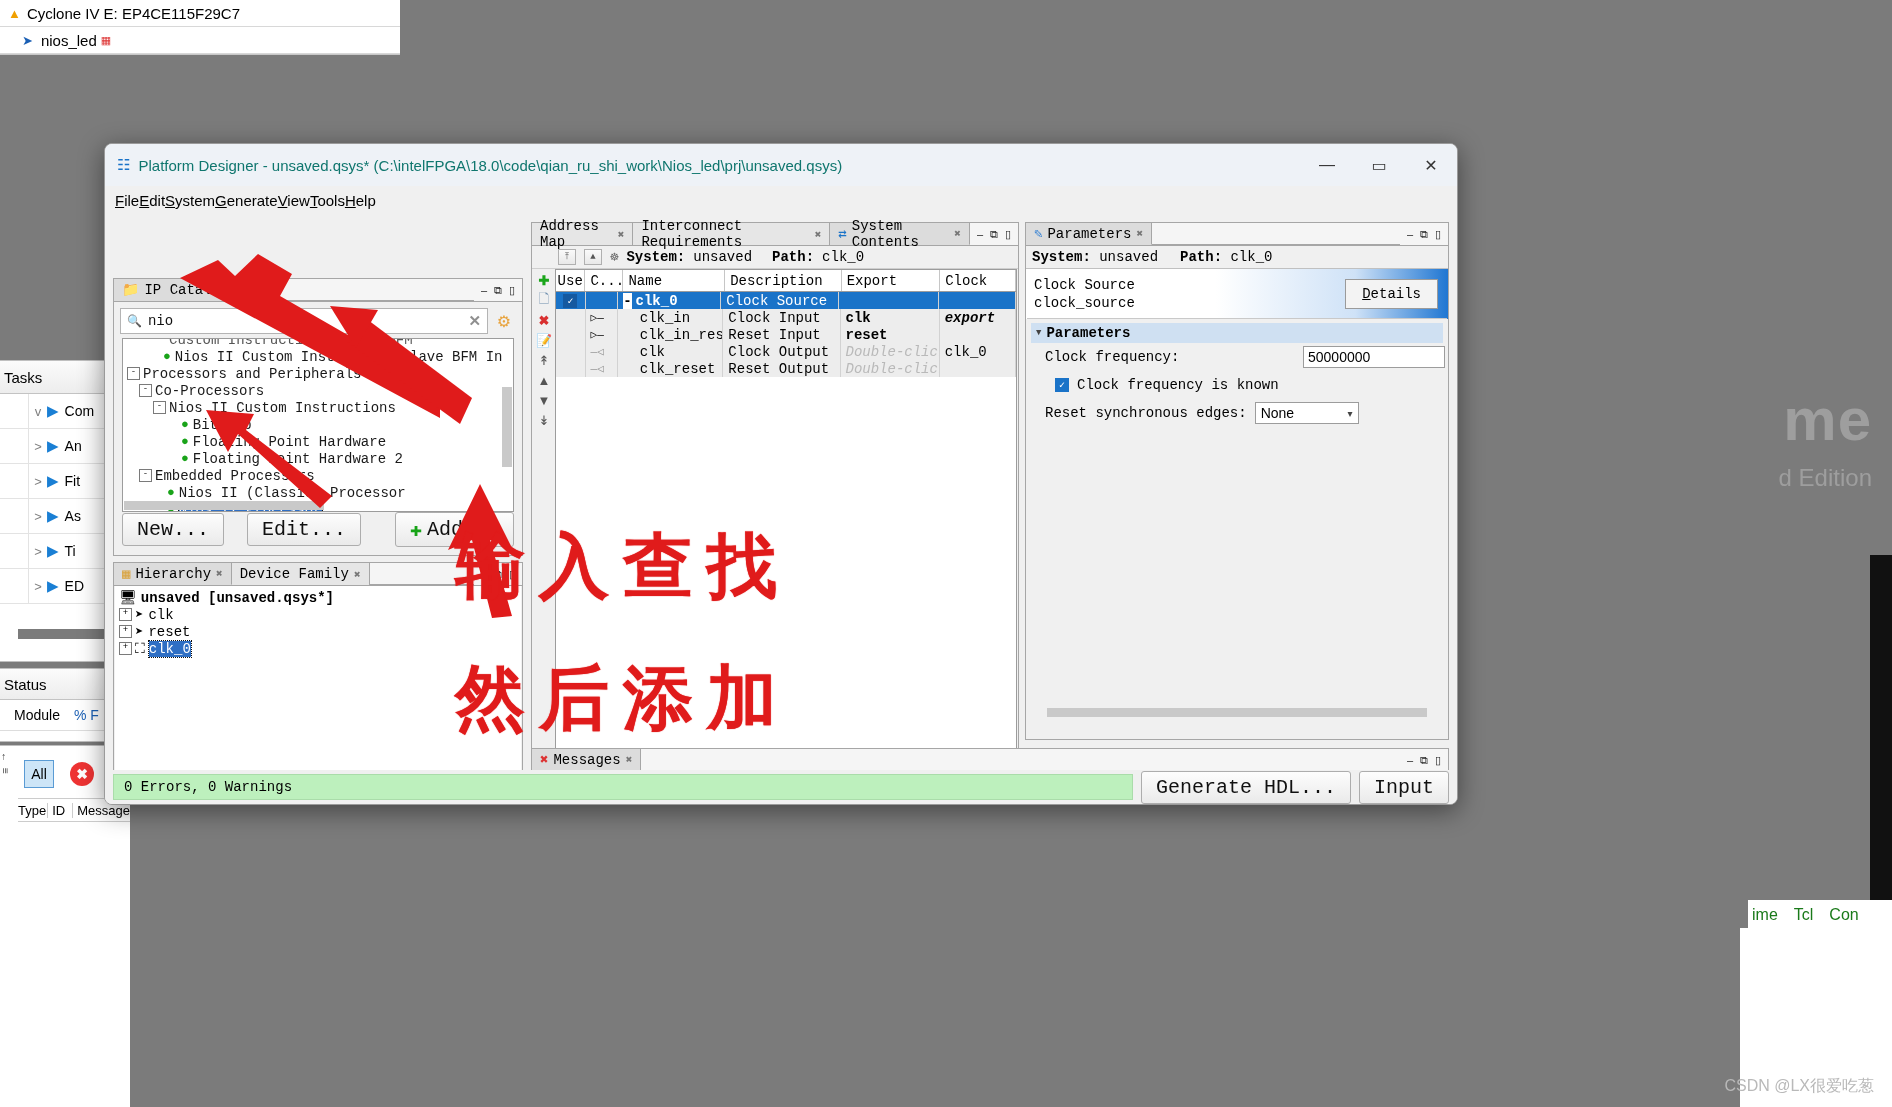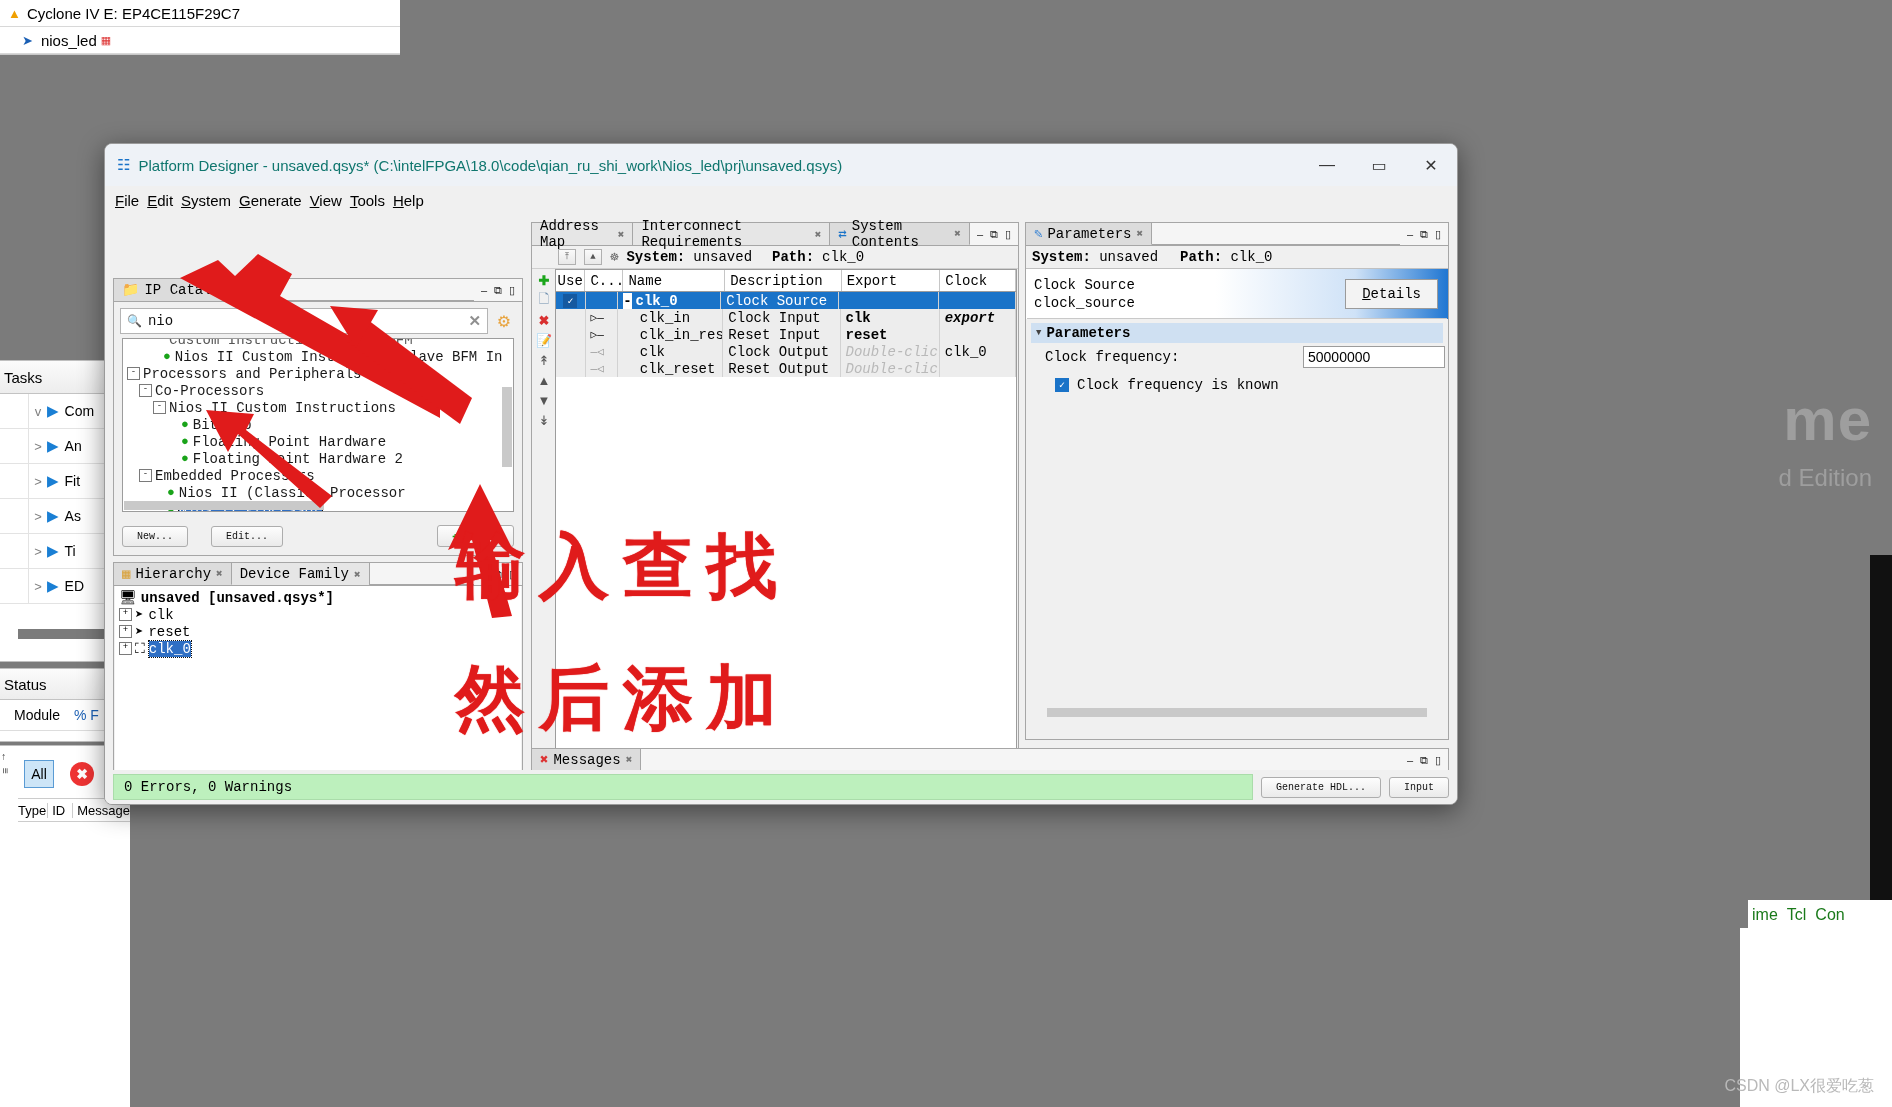--- a/index.html
+++ b/index.html
@@ -29,37 +29,37 @@
   #bg-status .hd{height:30px;background:linear-gradient(#fbfbfb,#ededed);border-bottom:1px solid #c3c3c3;display:flex;align-items:center;padding-left:4px;font-size:15px;}
   #bg-status .sub{height:30px;display:flex;align-items:center;font-size:14px;border-bottom:1px solid #ddd;}
 
   #bg-msgwin{position:absolute;left:0;top:745px;width:130px;height:362px;background:#fff;border-top:1px solid #bfbfbf;}
   .vtabs{position:absolute;left:0;top:752px;width:18px;}
   .vtab{writing-mode:vertical-rl;font-size:10px;color:#444;margin-bottom:6px;}
   #bg-all-btn{position:absolute;left:24px;top:760px;width:28px;height:26px;background:#cde5f7;border:1px solid #5a9bd4;display:flex;align-items:center;justify-content:center;font-size:14px;}
   #bg-err-btn{position:absolute;left:70px;top:762px;width:24px;height:24px;border-radius:50%;background:#e33;color:#fff;display:flex;align-items:center;justify-content:center;font-weight:bold;font-size:14px;}
   #bg-msg-hdr{position:absolute;left:18px;top:798px;width:112px;height:22px;display:flex;font-size:13px;border-top:1px solid #ccc;border-bottom:1px solid #ccc;align-items:center;}
 
-  #bg-right-tcl{position:absolute;left:1748px;top:900px;width:144px;height:30px;background:#fff;color:#1a7a1a;font-size:16px;display:flex;align-items:center;gap:9px;padding-left:4px;box-sizing:border-box;}
+  #bg-right-tcl{position:absolute;left:1748px;top:900px;width:144px;height:30px;background:#fff;color:#1a7a1a;font-size:16px;display:flex;align-items:center;gap:16px;padding-left:4px;box-sizing:border-box;}
   #bg-right-black{position:absolute;left:1870px;top:555px;width:22px;height:480px;background:#111;}
   #bg-bottom-white{position:absolute;left:1740px;top:928px;width:152px;height:179px;background:#fff;}
   #csdn{position:absolute;right:18px;bottom:10px;color:#b9b9b9;font-size:16px;}
 
   
   #pd-window{
     position:absolute;left:104px;top:143px;width:1352px;height:660px;
     background:#f0f0f0;border:1px solid #9a9a9a;border-radius:8px;
     box-shadow:0 6px 26px rgba(0,0,0,.45);overflow:hidden;
   }
   #pd-titlebar{height:42px;background:#eef2f7;display:flex;align-items:center;padding-left:12px;}
   #pd-title-text{font-size:15px;color:#0f766e;margin-left:8px;}
   .win-btns{margin-left:auto;display:flex;height:42px;}
   .win-btn{width:52px;height:42px;display:flex;align-items:center;justify-content:center;font-size:16px;color:#333;}
 
-  #pd-menubar{height:28px;display:flex;align-items:center;padding-left:10px;gap:8px;background:#f0f0f0;font-size:15px;}
+  #pd-menubar{height:28px;display:flex;align-items:center;padding-left:10px;gap:0;background:#f0f0f0;font-size:15px;}
   .menu-item u{text-decoration:underline;}
 
   .pd-body{position:relative;height:556px;background:#f0f0f0;}
 
   
   .panel{position:absolute;background:#f0f0f0;border:1px solid #a6a6a6;box-sizing:border-box;}
   .ptabs{height:22px;display:flex;align-items:stretch;background:#f0f0f0;border-bottom:1px solid #a6a6a6;position:relative;}
   .ptab{display:flex;align-items:center;gap:5px;padding:0 8px;font-family:"Liberation Mono",monospace;font-size:14px;border-right:1px solid #a6a6a6;background:#e6e6e6;}
   .ptab.active{background:#dcdcdc;border-bottom:1px solid #dcdcdc;}
   .ptab .x{color:#777;font-size:11px;}
@@ -74,21 +74,21 @@
   .clear-x{color:#8f8f8f;font-size:15px;font-weight:bold;}
   #ip-gear{width:24px;height:24px;display:flex;align-items:center;justify-content:center;}
   #ip-tree{margin:0 8px 0 8px;height:172px;background:#fff;border:1px solid #9c9c9c;position:relative;overflow:hidden;font-family:"Liberation Mono",monospace;font-size:14px;}
   .tr{height:17px;display:flex;align-items:center;white-space:nowrap;color:#1a1a1a;}
   .tr .exp{display:inline-block;width:11px;height:11px;border:1px solid #7a7a7a;background:#fff;font-size:9px;line-height:9px;text-align:center;margin-right:3px;color:#333;}
   .dot{color:#19a319;font-size:13px;margin-right:4px;}
   .sel{background:#2f6fc4;color:#fff;outline:1px dotted #111;}
   #ip-tree-scroll{position:absolute;right:1px;top:48px;width:10px;height:80px;background:#c9c9c9;}
   #ip-hscroll{position:absolute;left:1px;bottom:1px;height:9px;width:200px;background:#c9c9c9;}
   #ip-buttons{position:absolute;left:8px;bottom:8px;right:8px;display:flex;align-items:center;}
-  .btn{border:1px solid #adadad;background:linear-gradient(#fdfdfd,#eaeaea);border-radius:3px;font-family:"Liberation Mono",monospace;font-size:10px;padding:4px 14px;color:#111;}
+  .btn{border:1px solid #adadad;background:linear-gradient(#fdfdfd,#eaeaea);border-radius:3px;font-family:"Liberation Mono",monospace;font-size:20px;padding:4px 14px;color:#111;}
   #add-btn{margin-left:auto;display:flex;align-items:center;gap:5px;}
   .plus{color:#17a317;font-weight:bold;}
 
   
   #hierarchy{left:8px;top:348px;width:410px;height:290px;}
   #hier-content{background:#fff;position:absolute;left:1px;right:1px;top:23px;bottom:1px;font-family:"Liberation Mono",monospace;font-size:14px;padding-top:3px;overflow:hidden;}
   .hr{height:17px;display:flex;align-items:center;padding-left:4px;white-space:nowrap;}
   .plusbox{display:inline-block;width:11px;height:11px;border:1px solid #7a7a7a;background:#fff;font-size:9px;line-height:9px;text-align:center;margin-right:3px;}
 
   
@@ -555,20 +555,27 @@
           <span>Parameters</span>
         </div>
         <div class="prow">
           <span>Clock frequency:</span>
           <div id="freq-input" style="margin-left:auto;margin-right:2px;">50000000</div>
         </div>
         <div class="prow" style="padding-left:28px;">
           <span class="cbx">✓</span>
           <span>Clock frequency is known</span>
         </div>
+        <div class="prow">
+          <span>Reset synchronous edges:</span>
+          <div id="reset-select">
+            <span>None</span>
+            <span style="font-size:10px;color:#444;">▾</span>
+          </div>
+        </div>
         <div id="params-hscroll"></div>
       </div>
     </div>
 
     <div class="panel" id="msg-panel">
       <div class="ptabs">
         <div class="ptab active">
           <span style="color:#d33;">✖</span>
           <span>Messages</span>
           <span class="x">✖</span>

